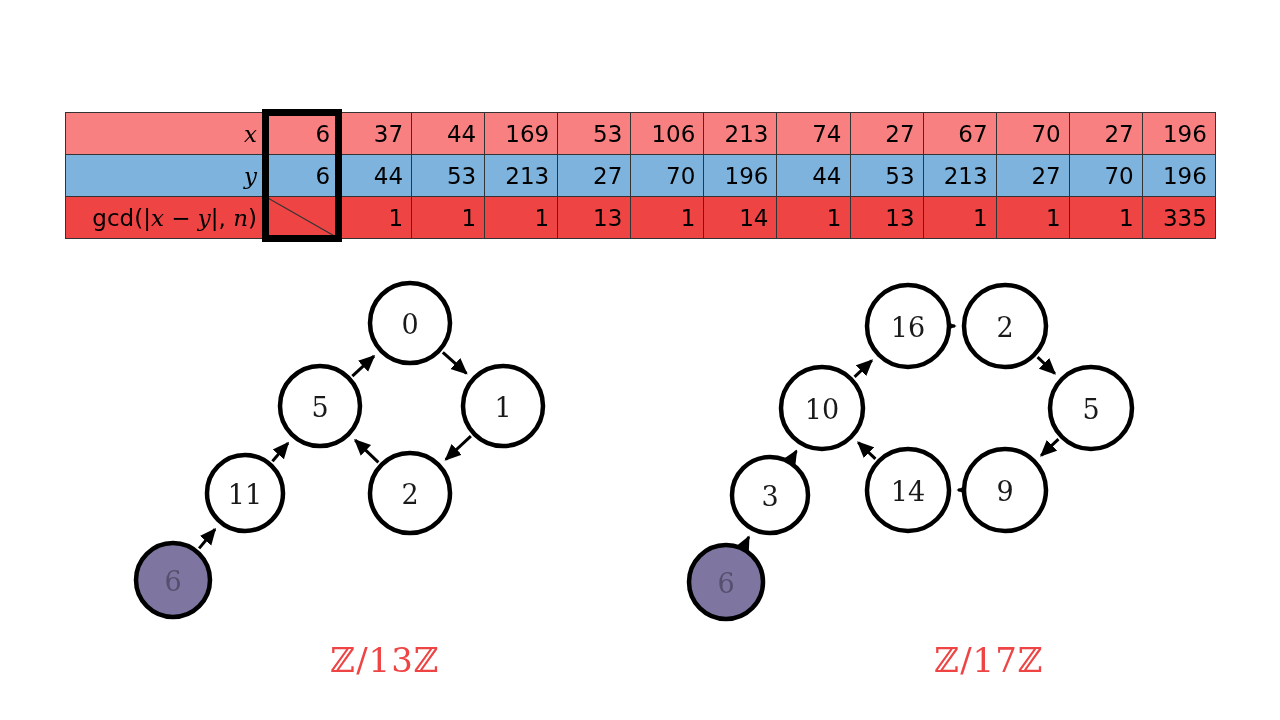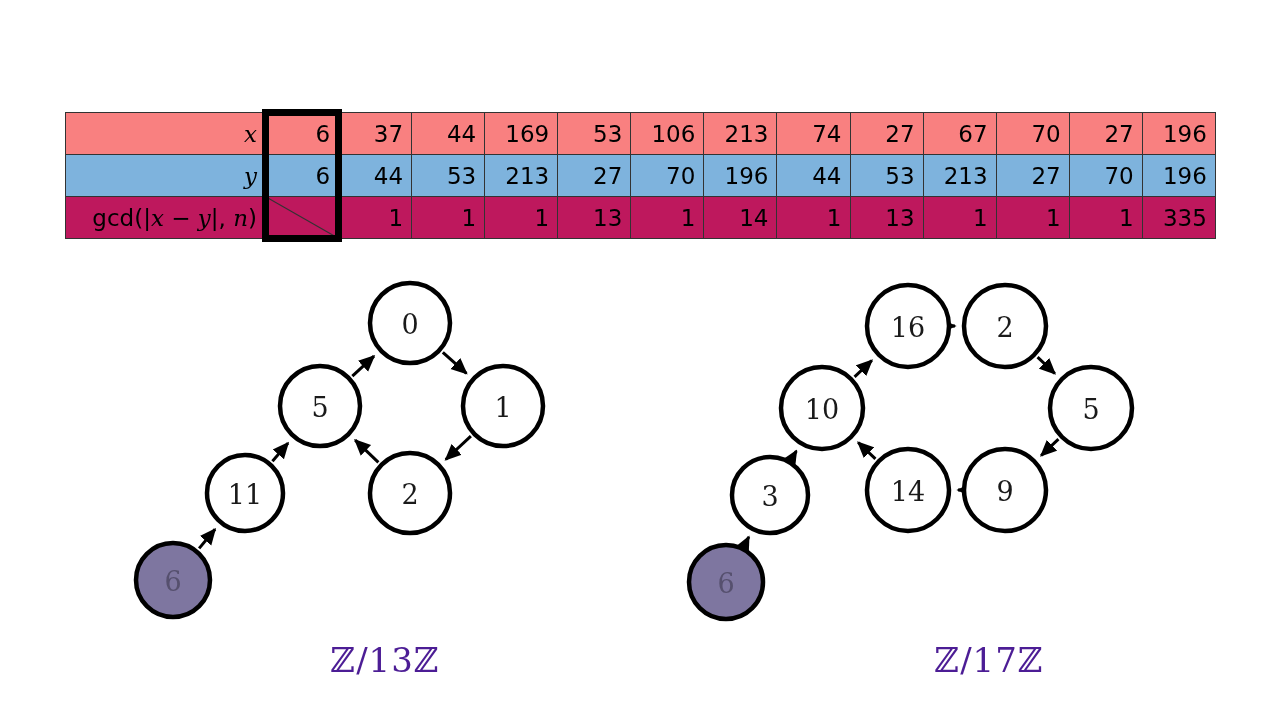--- a/index.html
+++ b/index.html
@@ -40,21 +40,21 @@
     text-align: center;
     padding: 0;
     font-size: 24px;
   }
   td.rowlabel.mathlabel {
     font-family: "DejaVu Serif", serif;
     font-size: 21px;
   }
   tr.row-x td { background: #f98080; }
   tr.row-y td { background: #7eb3dd; }
-  tr.row-gcd td { background: #be185d; }
+  tr.row-gcd td { background: #ef4444; }
 
   .ital {
     font-family: "DejaVu Serif", serif;
     font-style: italic;
   }
 
   
   td.boxed {
     position: relative;
   }
@@ -110,21 +110,21 @@
     fill: none;
   }
 
   .group-caption {
     position: absolute;
     top: 640px;
     width: 260px;
     text-align: center;
     font-family: "DejaVu Serif", serif;
     font-size: 34px;
-    color: #4c1d95;
+    color: #ef4444;
     letter-spacing: 1px;
   }
   #caption-left  { left: 255px; }
   #caption-right { left: 859px; }
 </style>
 </head>
 <body>
 
 <table id="rho-table">
   <colgroup id="rho-colgroup">

